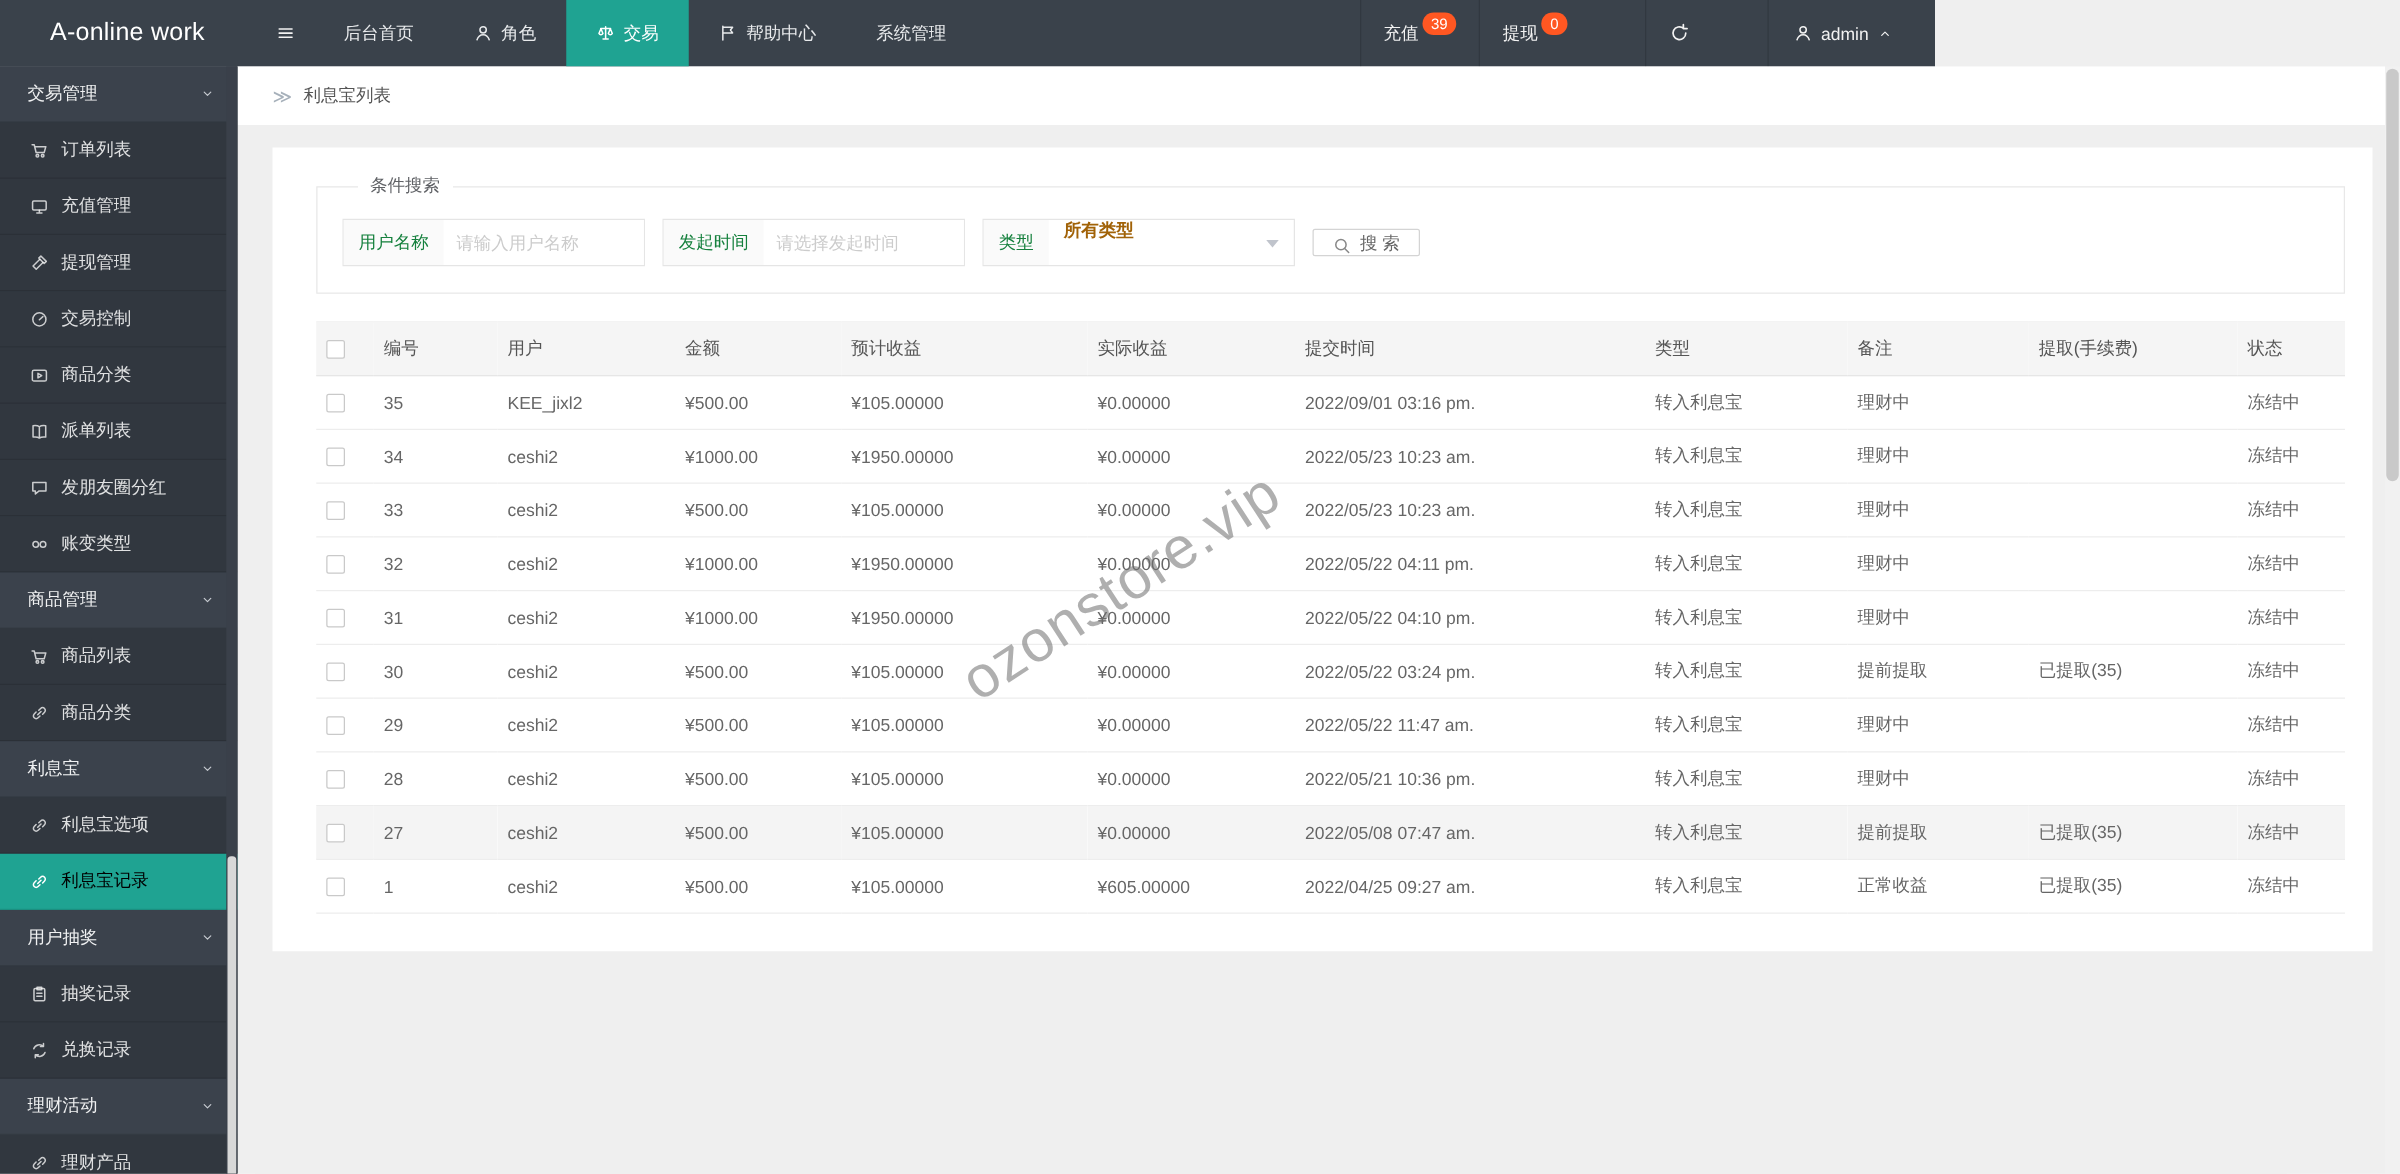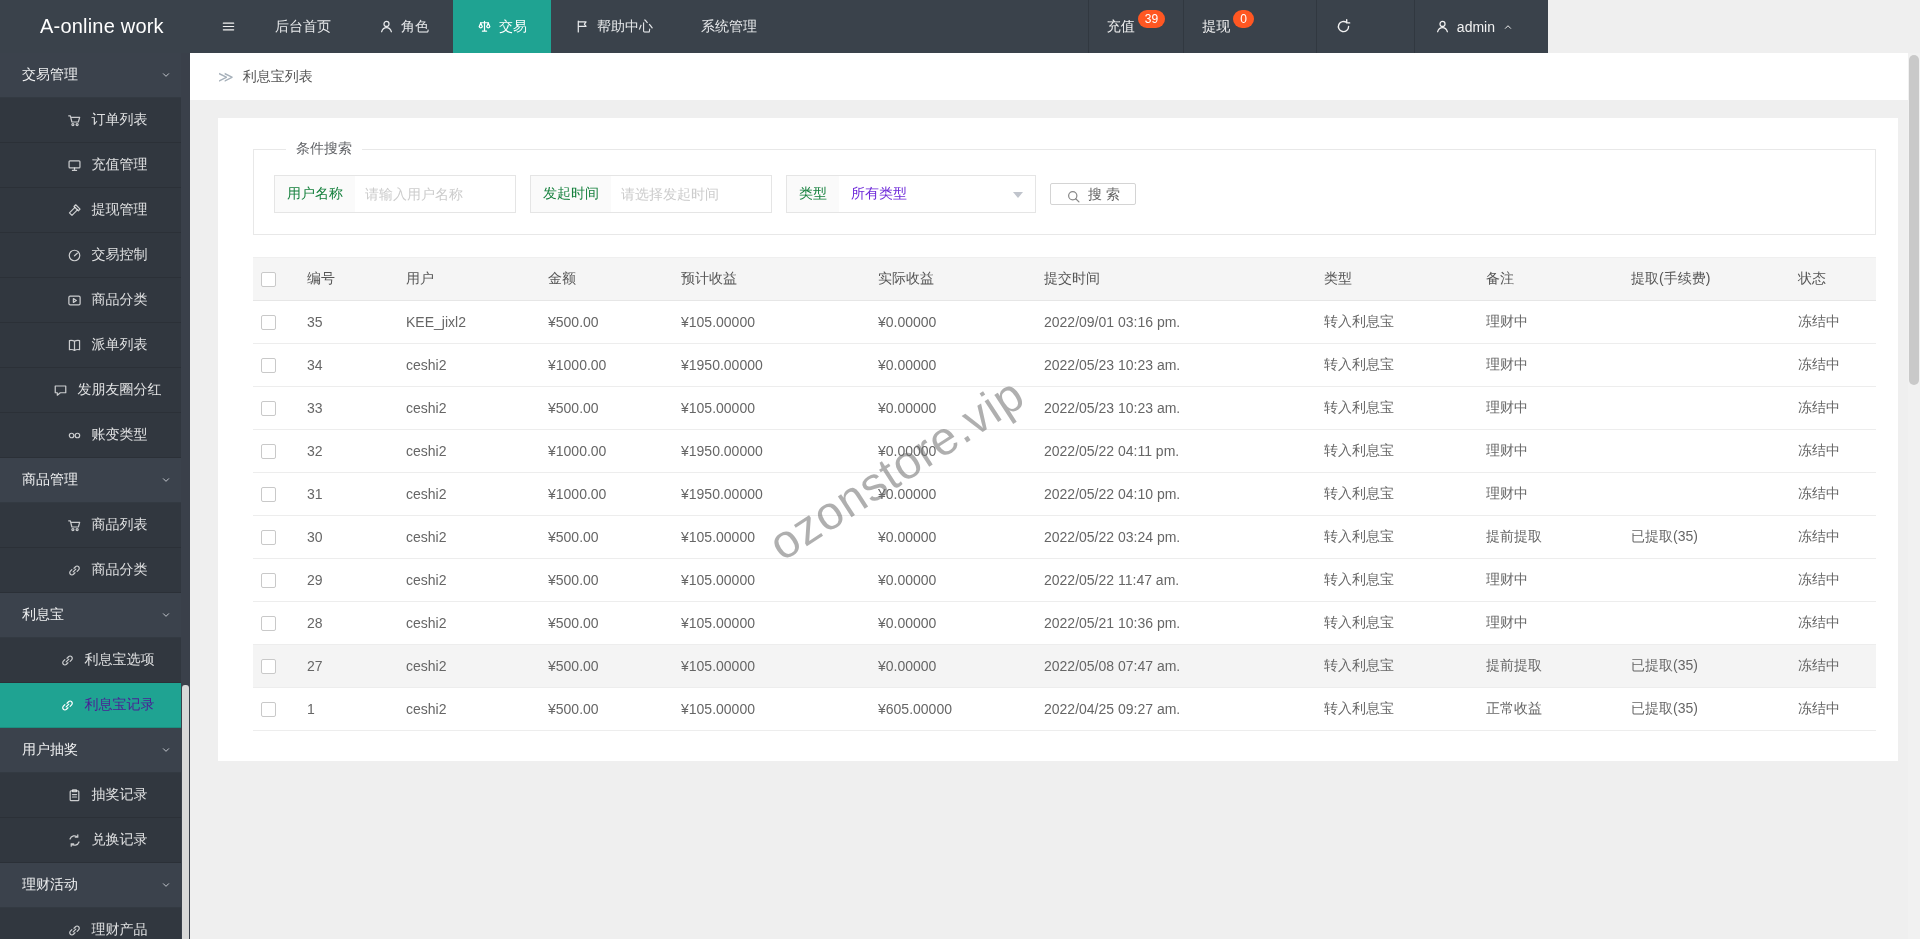--- a/index.html
+++ b/index.html
@@ -22,23 +22,23 @@
   .icon svg { width:15px; height:15px; }
   .icon.lg svg { width:17px; height:17px; }
   .icon.sm svg { width:12px; height:12px; }
 
   
   .sidebar { position:absolute; top:53px; left:0; width:190px; bottom:0; background:#31373f; z-index:20; overflow:hidden; }
   .side-row { height:45px; display:flex; align-items:center; border-bottom:1px solid rgba(0,0,0,.12); cursor:pointer; }
   .side-group { background:#3b424c; padding:0 18px 0 22px; color:#f0f1f2;gap:27px; }
   .side-group .grp-label { flex:1; }
   .side-group .icon { color:#c6cad0; }
-  .side-item { padding-left:24px; color:rgba(255,255,255,.85); background:#31373f;justify-content:center; }
+  .side-item { padding-left:24px; color:rgba(255,255,255,.85); background:#31373f; }
   .side-item .icon { color:rgba(255,255,255,.75); margin-right:10px; }
-  .side-item.active { background:#1fa392; color:#4c1d95; }
+  .side-item.active { background:#1fa392; color:#000000; }
   .side-item.active .icon { color:#fff; }
   .side-scroll { position:absolute; top:0; right:0; width:9px; bottom:0; background:#3a404a; }
   .side-thumb { position:absolute; left:1px; width:7px; top:632px; height:307px; background:#d8d8d8; border-radius:3px; }
 
   
   .main { position:absolute; top:53px; left:190px; right:12px; bottom:0; background:#efefef; overflow:hidden; }
   .page-scroll { position:absolute; top:53px; right:0; width:12px; bottom:0; background:#f1f1f1; z-index:25; }
   .page-thumb { position:absolute; top:2px; left:1px; width:10px; height:330px; background:#c9c9c9; border-radius:5px; }
 
   .breadcrumb-bar { height:47px; background:#fff; display:flex; align-items:center; padding-left:28px; gap:9px; }
@@ -47,21 +47,21 @@
 
   .card { margin:18px 10px 0 28px; background:#fff; padding:14px 22px 30px 35px; }
 
   fieldset.search-set { border:1px solid #e8e8e8; margin-top:8px; padding:17px 20px 21px; }
   fieldset.search-set legend { color:#606266; padding:0 10px; margin-left:12px; }
   .search-row { display:flex; align-items:center; gap:14px; }
   .fgroup { display:flex; align-items:stretch; border:1px solid #e5e5e5; height:38px; background:#fff; }
   .flabel { display:flex; align-items:center; padding:0 12px; color:#15803d; background:#fafafa; white-space:nowrap; }
   .fgroup input { border:none; outline:none; width:160px; padding:0 10px; font-size:14px; color:#666; background:#fff; font-family:inherit; }
   .fgroup input::placeholder { color:#ccc; }
-  .fselect { width:196px; display:flex; align-items:center; padding:0 26px 0 12px; color:#6d28d9; position:relative; cursor:pointer; }
+  .fselect { width:196px; display:flex; padding:0 26px 0 12px; color:#a16207; position:relative; cursor:pointer;font-weight:bold; }
   .fselect .caret { position:absolute; right:12px; top:16px; width:0; height:0; border-left:5px solid transparent; border-right:5px solid transparent; border-top:6px solid #c0c4cc; }
   .search-btn { height:22px; display:flex; align-items:flex-end; gap:7px; border:1px solid #d4d4d4; border-radius:2px; background:#fff; padding:0 15px; color:#666; font-size:14px; cursor:pointer; font-family:inherit; }
   .search-btn .icon { color:#888; }
 
   
   table.grid { width:100%; border-collapse:collapse; table-layout:fixed; margin-top:22px; }
   table.grid th { background:#f5f5f5; color:#555; font-weight:normal; text-align:left; padding:12px 8px; border-bottom:1px solid #e6e6e6; border-top:1px solid #efefef; }
   table.grid td { color:#666; padding:12px 8px; border-bottom:1px solid #ededed; white-space:nowrap; overflow:hidden; }
   tr.hl td { background:#f4f4f4; }
   .cb { display:inline-block; width:15px; height:15px; border:1px solid #c9c9c9; border-radius:2px; background:#fff; vertical-align:middle; cursor:pointer; }

